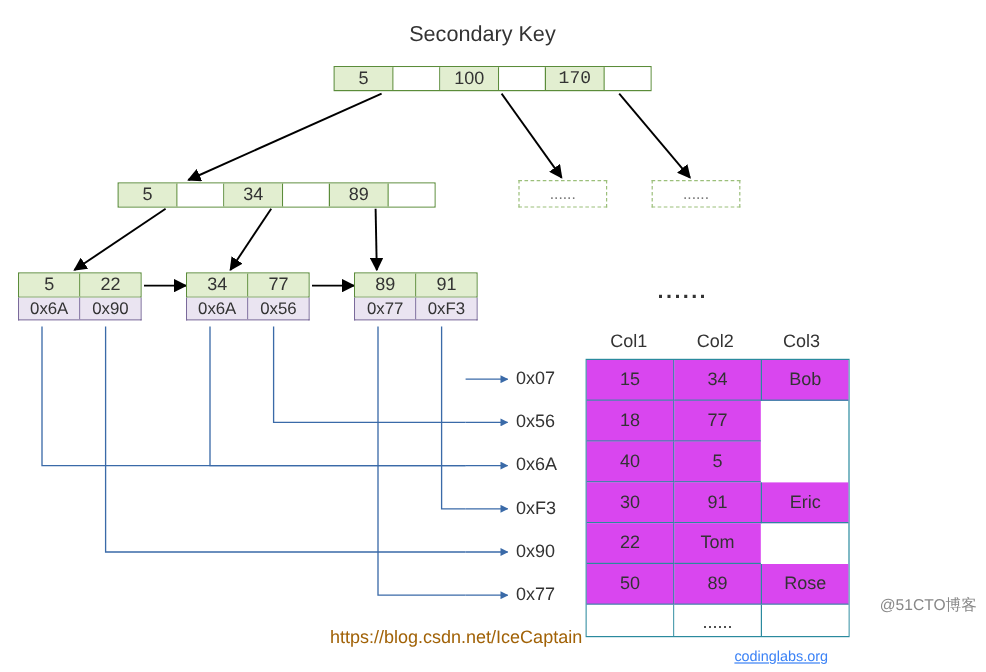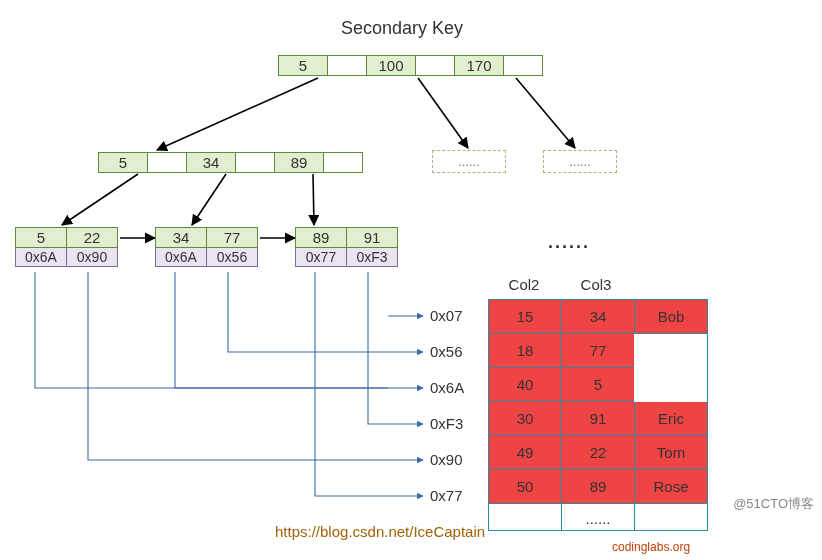--- a/index.html
+++ b/index.html
@@ -17,25 +17,25 @@
   .bot .c { background:#eae4f1; border-right:1px solid #7a6a9b; text-align:center; font-size:14px; padding:1px 0; }
   .top .c:last-child,.bot .c:last-child { border-right:none; }
   .ghost { position:absolute; border:1.5px dashed #9bbf7a; background:#fff; text-align:center; color:#777; font-size:13px; padding-top:3px; }
   .ellipsis { position:absolute; font-size:18px; font-weight:bold; color:#333; letter-spacing:2px; }
   .addr { position:absolute; font-size:15px; color:#333; }
   .tablewrap { position:absolute; }
   .thead { display:flex; font-size:15px; text-align:center; color:#333; }
   .thead div { width:72px; padding:6px 0; }
   .dtable { border:1px solid #2b8a9e; }
   .drow { display:flex; }
-  .dcell { width:72px; border-right:1px solid #2b8a9e; border-bottom:1px solid #2b8a9e; background:#ef4444; text-align:center; padding:8px 0; font-size:15px; }
+  .dcell { width:72px; border-right:1px solid #2b8a9e; border-bottom:1px solid #2b8a9e; background:#d946ef; text-align:center; padding:8px 0; font-size:15px; }
   .dcell:last-child { border-right:none; }
   .drow.empty .dcell { background:#fff; padding:6px 0; border-bottom:none; height:14px; }
   .wm1 { position:absolute; color:#a16207; font-size:15px; }
-  .wm2 { position:absolute; color:#c2410c; font-size:12px; }
+  .wm2 { position:absolute; color:#3b82f6; font-size:12px;text-decoration:underline; }
   .credit { position:absolute; color:#888; font-size:13px; }
 </style>
 </head>
 <body>
 
 <div class="diagram">
 
 <svg class="edges">
   <defs>
     <marker id="ah" viewBox="0 0 10 10" refX="9" refY="5" markerWidth="7" markerHeight="7" orient="auto-start-reverse">
@@ -85,21 +85,21 @@
   </g>
 </svg>
 
 <div class="title" style="left:341px; top:18px;">Secondary Key</div>
 
 <div class="node" style="left:278px; top:55px;">
   <div class="kcell" style="width:48px;">5</div>
   <div class="gcell" style="width:38px;"></div>
   <div class="kcell" style="width:48px;">100</div>
   <div class="gcell" style="width:38px;"></div>
-  <div class="kcell" style="width:48px;">170</div>
+  <div class="kcell" style="width:48px;font-family:Liberation Mono, monospace;">170</div>
   <div class="gcell" style="width:38px;"></div>
 </div>
 
 <div class="node" style="left:98px; top:152px;">
   <div class="kcell" style="width:48px;">5</div>
   <div class="gcell" style="width:38px;"></div>
   <div class="kcell" style="width:48px;">34</div>
   <div class="gcell" style="width:38px;"></div>
   <div class="kcell" style="width:48px;">89</div>
   <div class="gcell" style="width:38px;"></div>
@@ -145,20 +145,21 @@
 
 <div class="addr" style="left:430px; top:307px;">0x07</div>
 <div class="addr" style="left:430px; top:343px;">0x56</div>
 <div class="addr" style="left:430px; top:379px;">0x6A</div>
 <div class="addr" style="left:430px; top:415px;">0xF3</div>
 <div class="addr" style="left:430px; top:451px;">0x90</div>
 <div class="addr" style="left:430px; top:487px;">0x77</div>
 
 <div class="tablewrap" style="left:488px; top:270px;">
   <div class="thead">
+    <div>Col1</div>
     <div>Col2</div>
     <div>Col3</div>
   </div>
   <div class="dtable">
     <div class="drow">
       <div class="dcell">15</div>
       <div class="dcell">34</div>
       <div class="dcell">Bob</div>
     </div>
     <div class="drow">
@@ -168,21 +169,20 @@
     <div class="drow">
       <div class="dcell">40</div>
       <div class="dcell">5</div>
     </div>
     <div class="drow">
       <div class="dcell">30</div>
       <div class="dcell">91</div>
       <div class="dcell">Eric</div>
     </div>
     <div class="drow">
-      <div class="dcell">49</div>
       <div class="dcell">22</div>
       <div class="dcell">Tom</div>
     </div>
     <div class="drow">
       <div class="dcell">50</div>
       <div class="dcell">89</div>
       <div class="dcell">Rose</div>
     </div>
     <div class="drow empty">
       <div class="dcell"></div>

